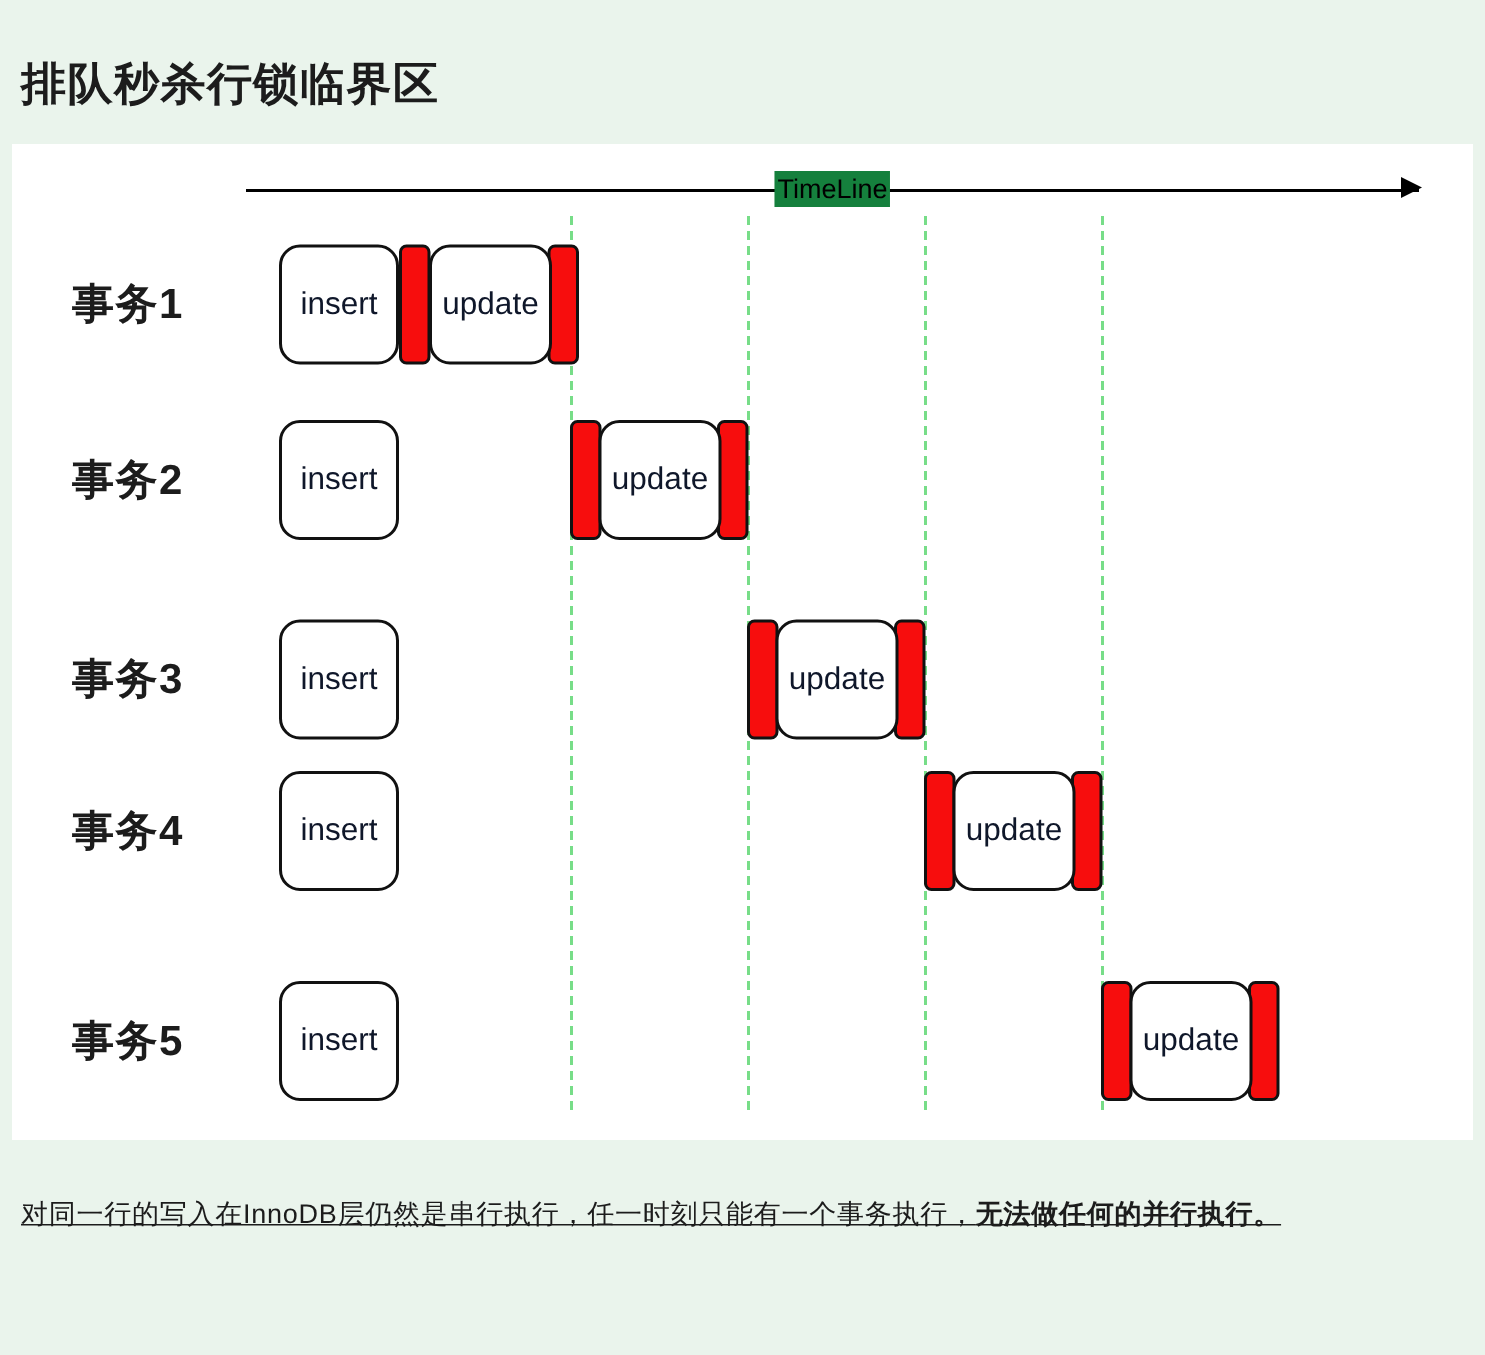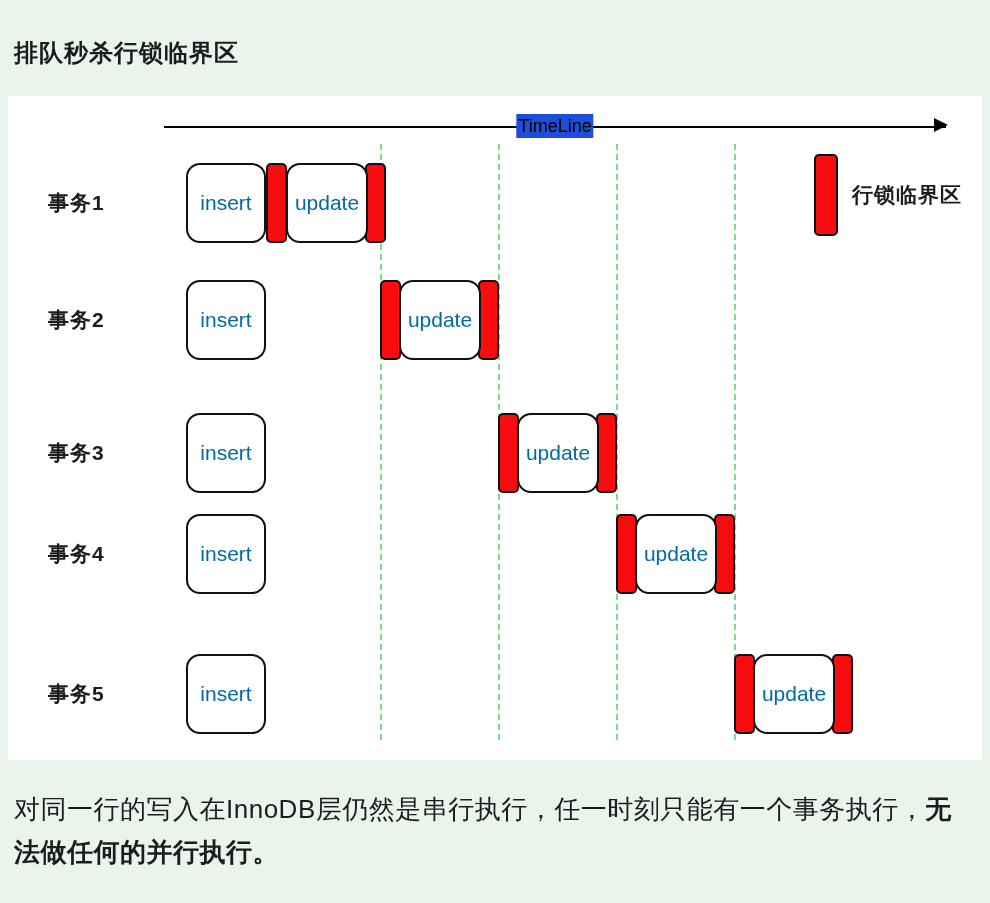--- a/index.html
+++ b/index.html
@@ -12,21 +12,21 @@
     background: #eaf4ec;
     font-family: "Liberation Sans", sans-serif;
     overflow: hidden;
     position: relative;
   }
 
   #page-title {
     position: absolute;
     left: 14px;
     top: 20px;
-    font-size: 24px;
+    font-size: 30px;
     font-weight: bold;
     color: #1c1c1c;
     letter-spacing: 1px;
     line-height: 34px;
   }
 
   #diagram-card {
     position: absolute;
     left: 8px;
     top: 96px;
@@ -59,21 +59,21 @@
     height: 0;
     border-top: 7px solid transparent;
     border-bottom: 7px solid transparent;
     border-left: 14px solid #000;
   }
   #timeline .axis-label {
     position: absolute;
     left: 50%;
     top: 0px;
     transform: translateX(-50%);
-    background: #1d4ed8;
+    background: #15803d;
     padding: 0 2px;
     font-size: 18px;
     color: #000;
     line-height: 24px;
   }
 
   
   .gridline {
     position: absolute;
     top: 48px;
@@ -88,40 +88,40 @@
     left: 0;
     width: 974px;
     height: 117px;
   }
   .row-label {
     position: absolute;
     left: 40px;
     width: 120px;
     top: 50%;
     transform: translateY(-50%);
-    font-size: 21px;
+    font-size: 28px;
     font-weight: bold;
     color: #1c1c1c;
     letter-spacing: 1px;
   }
 
   .op-box {
     position: absolute;
     top: 50%;
     transform: translateY(-50%);
     height: 80px;
     box-sizing: border-box;
     border: 2px solid #111;
     border-radius: 14px;
     background: #ffffff;
     display: flex;
     align-items: center;
     justify-content: center;
     font-size: 21px;
-    color: #0369a1;
+    color: #0f172a;
     z-index: 3;
   }
 
   .lock-bar {
     position: absolute;
     top: 50%;
     transform: translateY(-50%);
     height: 80px;
     box-sizing: border-box;
     border: 2px solid #111;
@@ -155,24 +155,25 @@
     letter-spacing: 1px;
     white-space: nowrap;
   }
 
   
   #caption {
     position: absolute;
     left: 14px;
     top: 788px;
     width: 958px;
-    font-size: 26px;
+    font-size: 18px;
     line-height: 43px;
     color: #1c1c1c;
     letter-spacing: 0.5px;
+    text-decoration: underline;
   }
   #caption .bold {
     font-weight: bold;
   }
 </style>
 </head>
 <body>
 
 <h1 id="page-title">排队秒杀行锁临界区</h1>
 
@@ -222,22 +223,18 @@
       </div>
       <div class="row" style="top: 539px;">
         <div class="row-label">事务5</div>
         <div class="op-box" style="left: 178px; width: 80px;">insert</div>
         <div class="lock-bar" style="left: 726px; width: 21px; background: rgb(247, 13, 13);"></div>
         <div class="op-box" style="left: 745px; width: 82px;">update</div>
         <div class="lock-bar" style="left: 824px; width: 21px; background: rgb(247, 13, 13);"></div>
       </div>
     </div>
 
-  <div id="legend">
-    <div class="legend-swatch"></div>
-    <div class="legend-text">行锁临界区</div>
-  </div>
 
 </div>
 
 <div id="caption">
   <span>对同一行的写入在InnoDB层仍然是串行执行，任一时刻只能有一个事务执行，</span><span class="bold">无法做任何的并行执行。</span>
 </div>
 
 </body></html>

